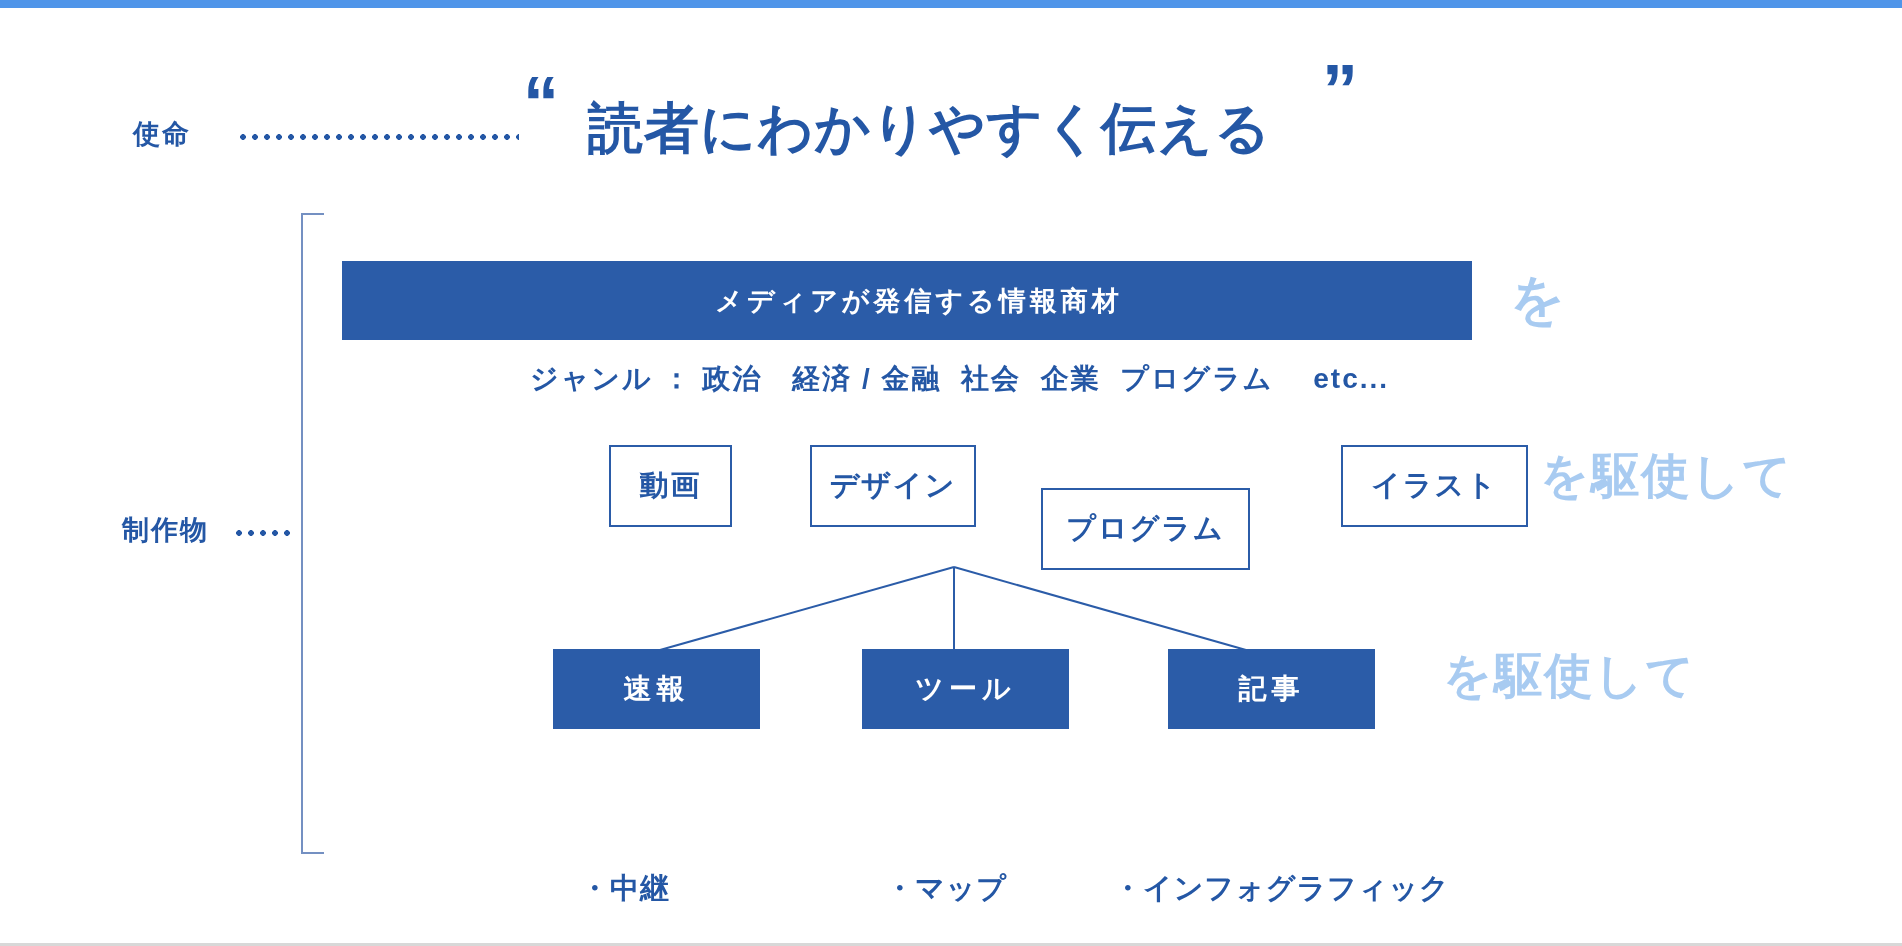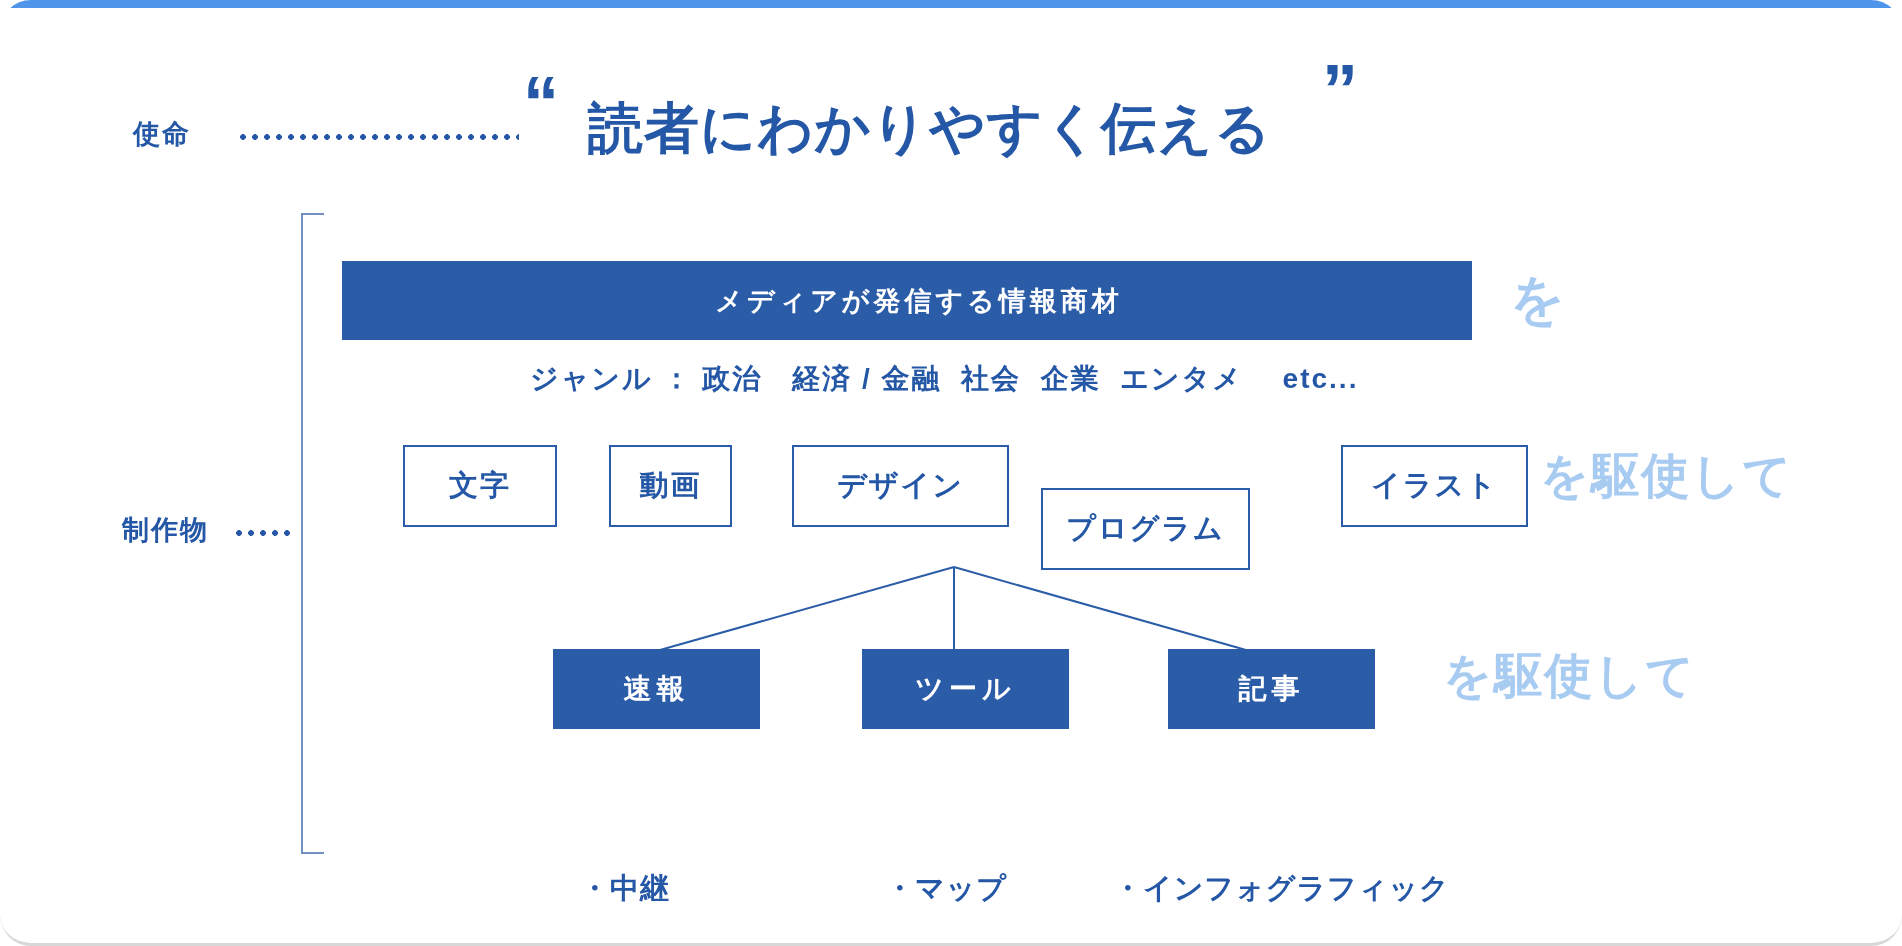--- a/index.html
+++ b/index.html
@@ -6,21 +6,21 @@
     --primary:#2B5CA8;
     --textblue:#2457A5;
     --accent:#A8CBF1;
     --topbar:#4F95E9;
     --bracket:#7490C2;
   }
   *{margin:0;padding:0;box-sizing:border-box;}
   body{background:#fff;font-family:"Liberation Sans","DejaVu Sans",sans-serif;}
   .stage{
     position:relative;width:1902px;height:946px;background:#ffffff;
-    overflow:hidden;border-bottom:3px solid #d8d8d8;border-radius:31px;
+    overflow:hidden;border-bottom:3px solid #d8d8d8;
   }
   .topbar{position:absolute;left:0;top:0;width:1902px;height:8px;background:var(--topbar);}
 
   
   .mission-label{position:absolute;left:133px;top:116px;font-size:27px;font-weight:800;color:var(--textblue);letter-spacing:2px;}
   .dots{position:absolute;height:10px;background-image:radial-gradient(circle,var(--textblue) 2.6px,transparent 3.1px);background-size:12px 10px;background-repeat:repeat-x;background-position:left center;}
   .mission-dots{left:237px;top:132px;width:282px;}
   .quote{position:absolute;color:var(--textblue);font-size:72px;font-weight:900;line-height:1;}
   .quote-open{left:523px;top:66px;}
   .quote-close{left:1322px;top:54px;}
@@ -46,21 +46,21 @@
   .genre{position:absolute;left:530px;top:360px;font-size:28px;font-weight:800;color:var(--textblue);letter-spacing:2px;white-space:pre;}
 
   
   .mbox{
     position:absolute;top:445px;height:82px;border:2px solid var(--primary);
     display:flex;align-items:center;justify-content:center;background:#fff;
     color:var(--textblue);font-size:29px;font-weight:800;letter-spacing:2px;
   }
   .mbox1{left:403px;width:154px;}
   .mbox2{left:609px;width:123px;}
-  .mbox3{left:792px;width:217px;}
+  .mbox3{left:810px;width:166px;}
   .mbox4{left:1041px;width:209px;margin-top:43px;}
   .mbox5{left:1313px;width:187px;margin-left:28px;}
   .use-suffix{position:absolute;left:1540px;top:444px;font-size:48px;font-weight:700;color:var(--accent);letter-spacing:2px;}
 
   
   .tree{position:absolute;left:650px;top:560px;}
 
   
   .obox{
     position:absolute;top:649px;height:80px;width:207px;background:var(--primary);
@@ -94,23 +94,22 @@
   <div class="bracket-t"></div>
   <div class="bracket-b"></div>
   <div class="deliv-label">制作物</div>
   <div class="dots deliv-dots"></div>
 
   <div class="banner">
     <span>メディアが発信する情報商材</span>
   </div>
   <div class="particle-wo">を</div>
 
-  <div class="genre">ジャンル ： 政治　経済 / 金融  社会  企業  エンタメ　 etc...</div>
+  <div class="genre">ジャンル ： 政治　経済 / 金融  社会  企業  プログラム　 etc...</div>
 
-  <div class="mbox mbox1">文字</div>
   <div class="mbox mbox2">動画</div>
   <div class="mbox mbox3">デザイン</div>
   <div class="mbox mbox4">プログラム</div>
   <div class="mbox mbox5">イラスト</div>
   <div class="use-suffix">を駆使して</div>
 
   <svg class="tree" width="610" height="92" viewBox="0 0 610 92">
     <line x1="304" y1="7" x2="10" y2="90" stroke="#2B5CA8" stroke-width="2"></line>
     <line x1="304" y1="7" x2="304" y2="90" stroke="#2B5CA8" stroke-width="2"></line>
     <line x1="304" y1="7" x2="596" y2="90" stroke="#2B5CA8" stroke-width="2"></line>

